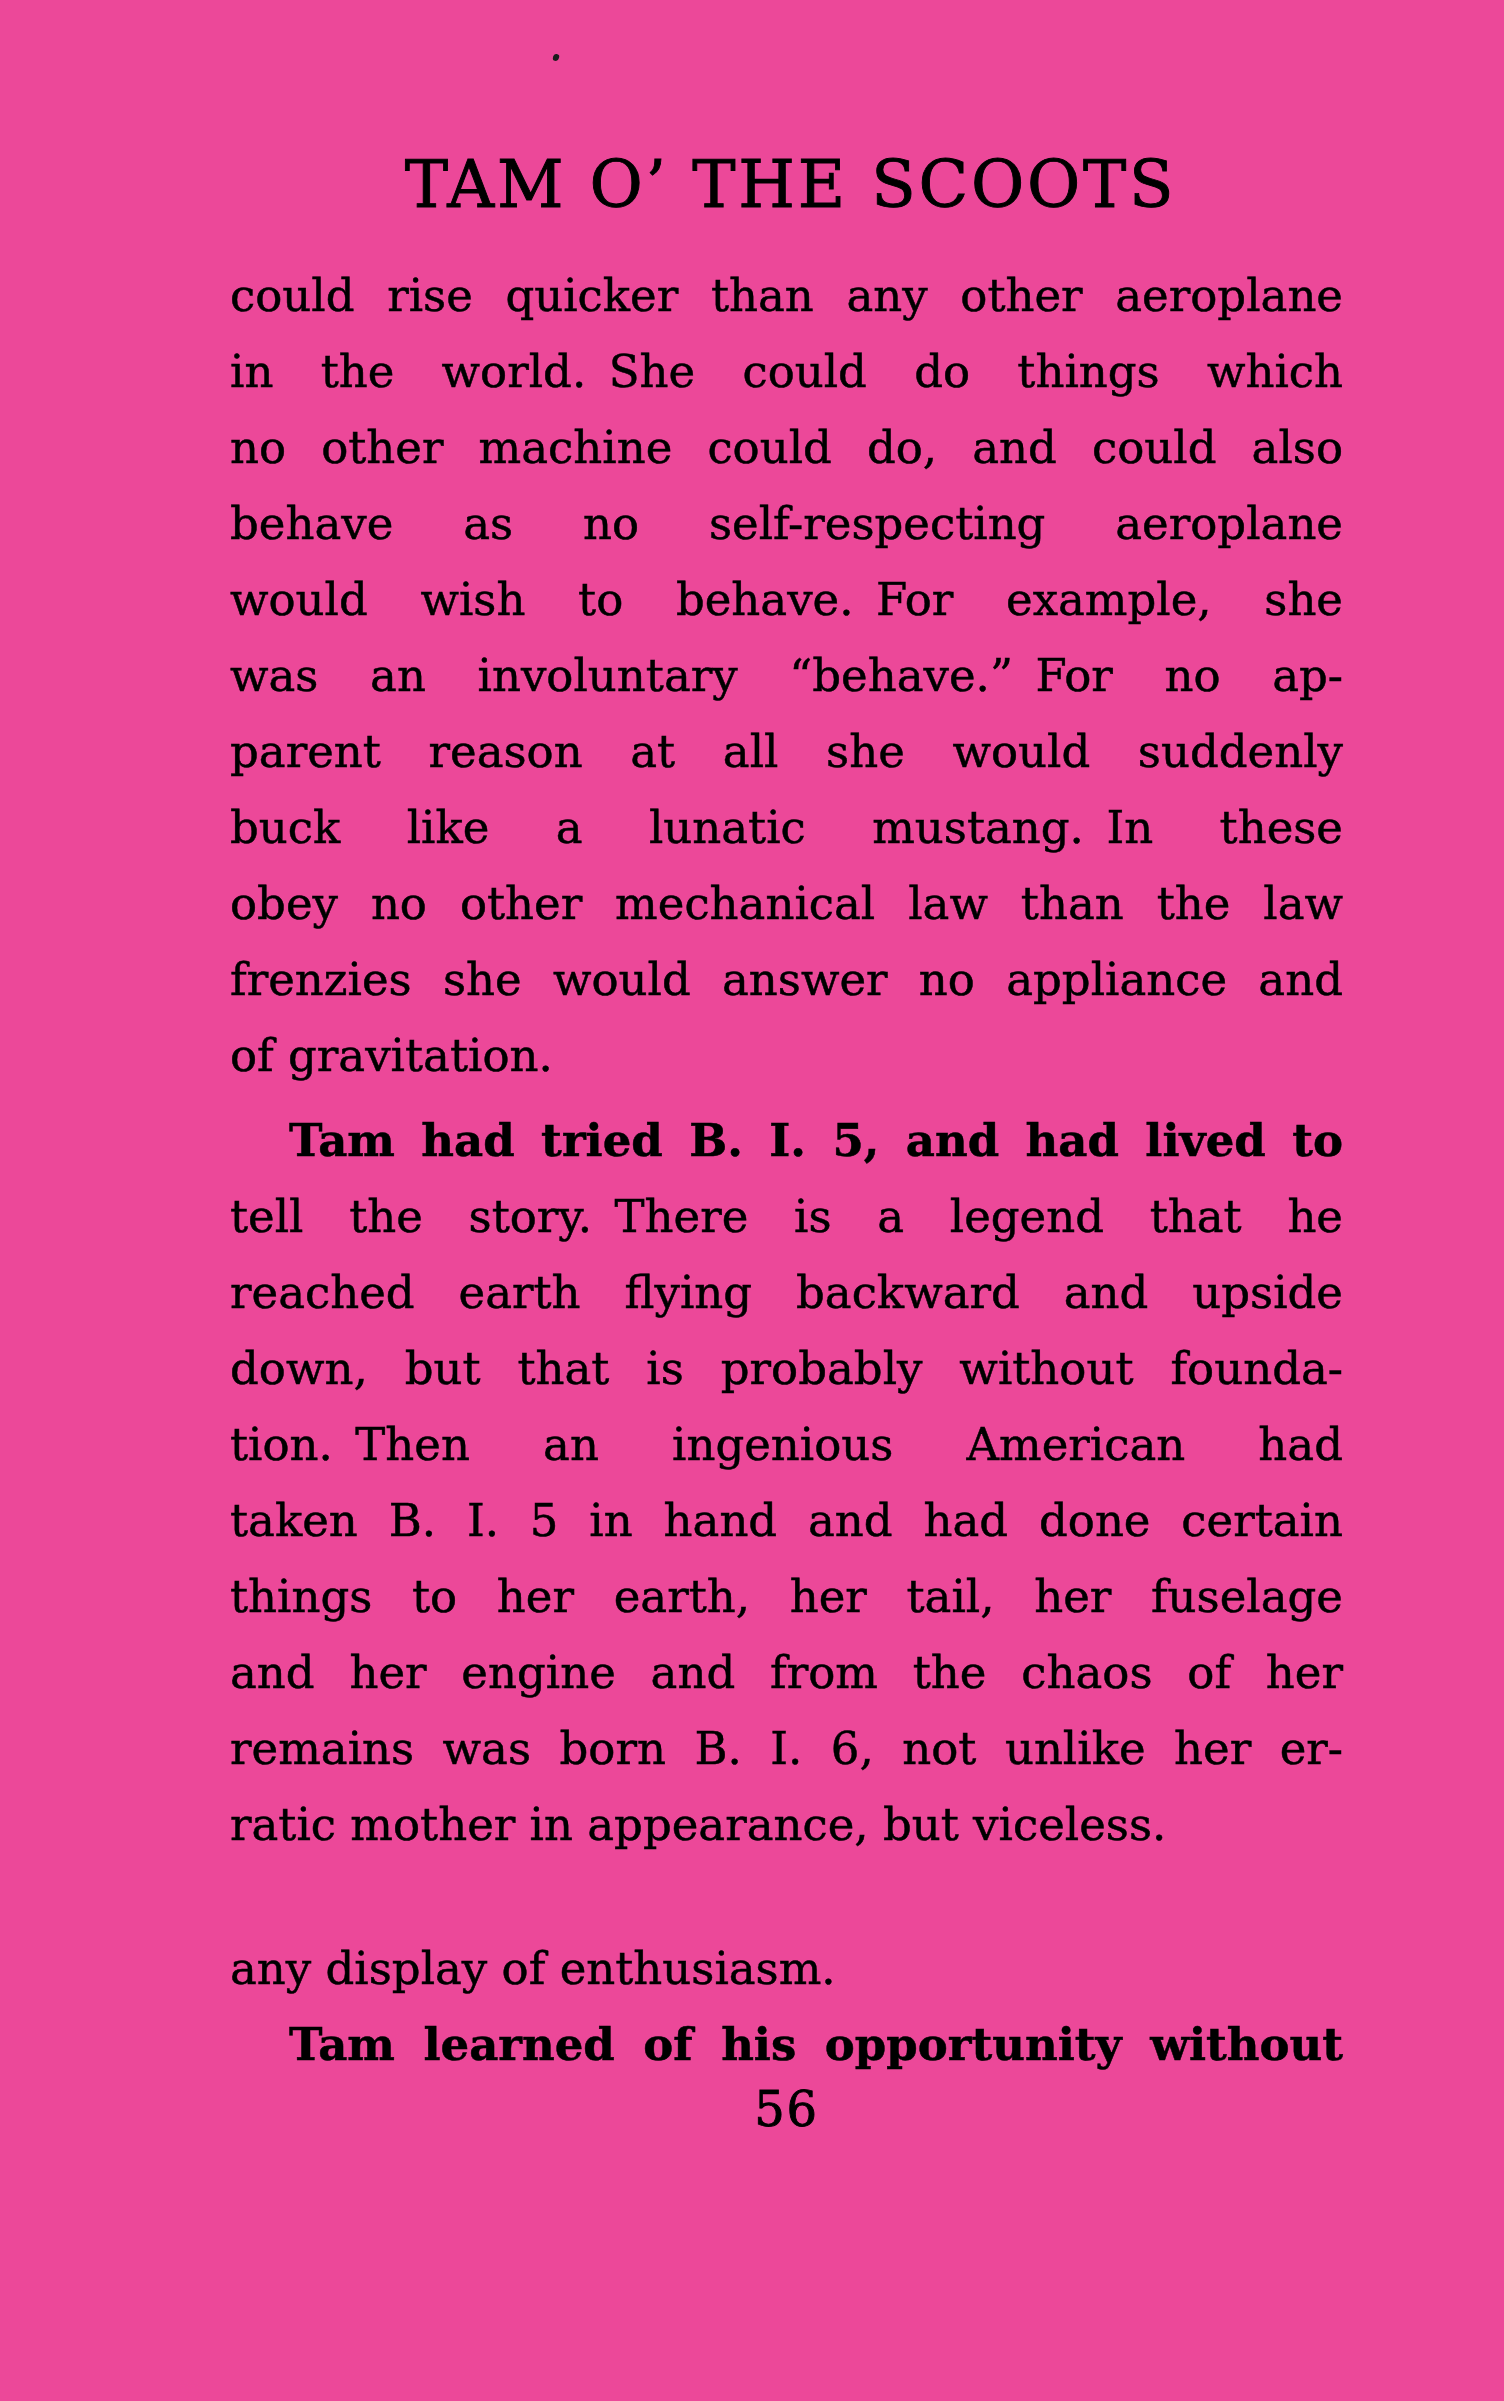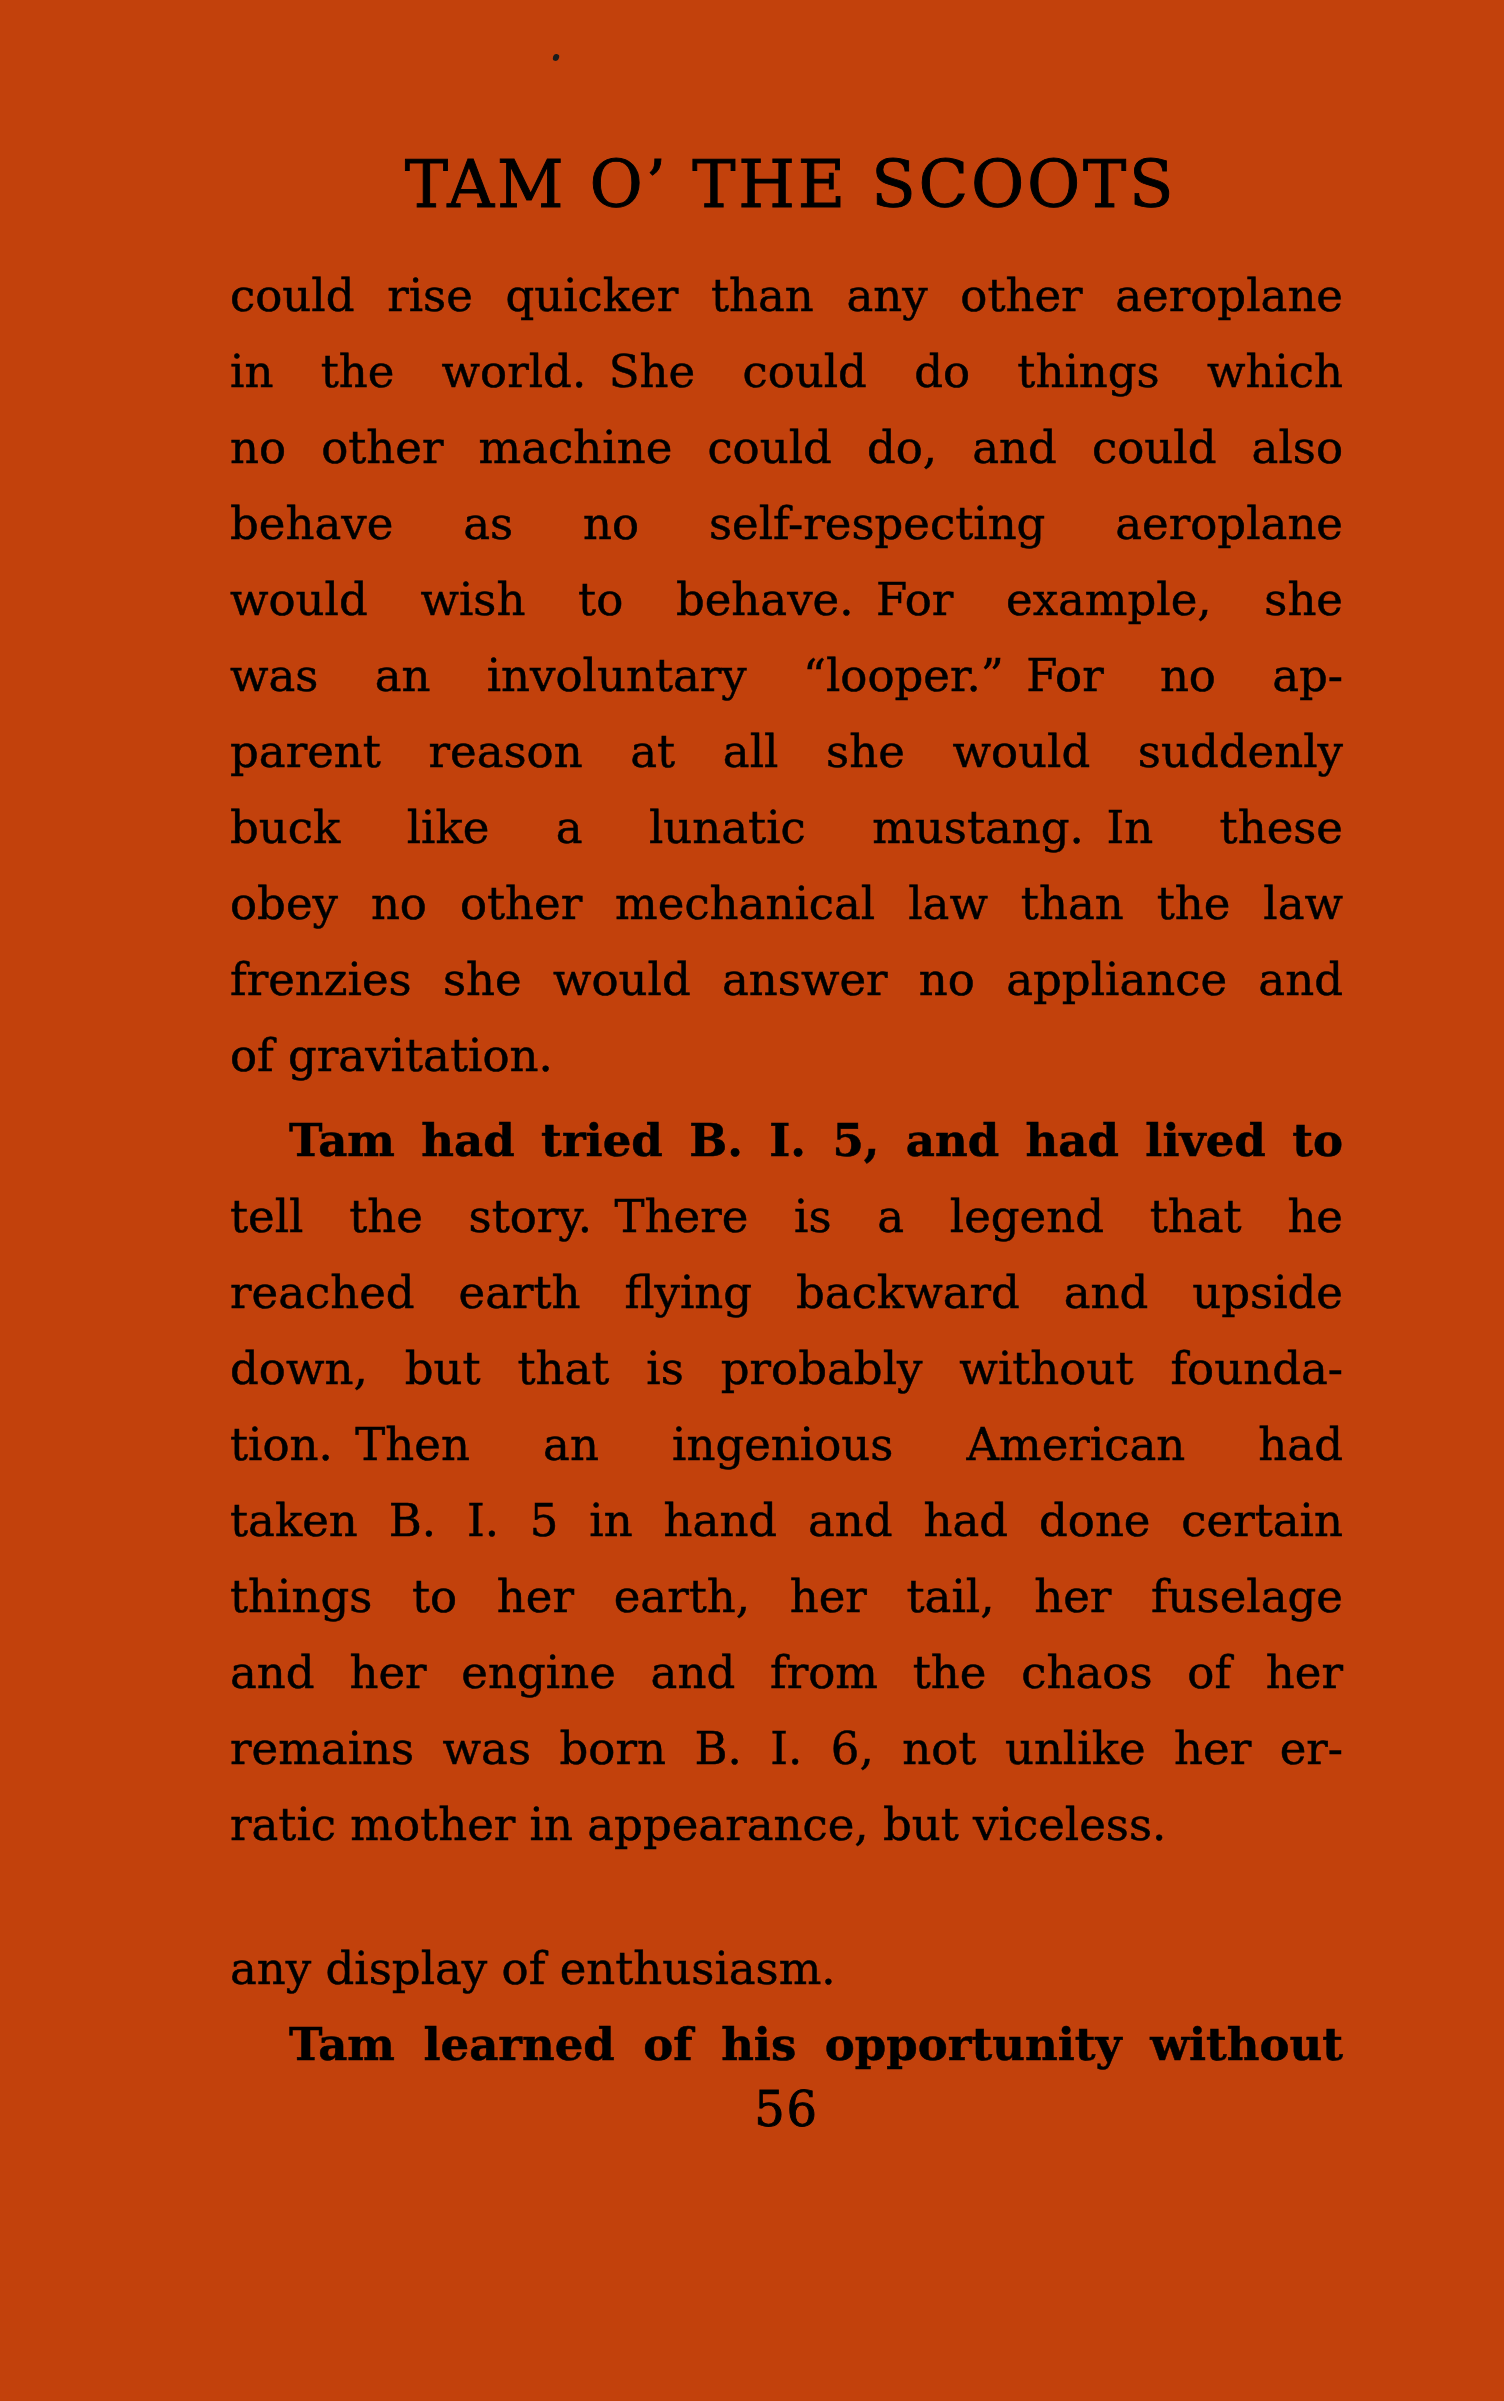--- a/index.html
+++ b/index.html
@@ -4,21 +4,21 @@
 <style>
   html, body {
     margin: 0;
     padding: 0;
     background: #ffffff;
   }
   .page {
     position: relative;
     width: 1505px;
     height: 2401px;
-    background: #c2410c;
+    background: #ec4899;
     color: #000000;
     font-family: "DejaVu Serif", "Liberation Serif", serif;
     overflow: hidden;
   }
   .running-head {
     position: absolute;
     top: 149px;
     left: 225px;
     width: 1131px;
     margin: 0;
@@ -80,21 +80,21 @@
 <div class="page">
   <span class="ink-speck"></span>
   <h1 class="running-head">TAM O’ THE SCOOTS</h1>
   <div class="text-block">
       <div class="para">
         <div class="line">could rise quicker than any other aeroplane</div>
         <div class="line">in the world. She could do things which</div>
         <div class="line">no other machine could do, and could also</div>
         <div class="line">behave as no self-respecting aeroplane</div>
         <div class="line">would wish to behave. For example, she</div>
-        <div class="line">was an involuntary “looper.” For no ap-</div>
+        <div class="line">was an involuntary “behave.” For no ap-</div>
         <div class="line">parent reason at all she would suddenly</div>
         <div class="line">buck like a lunatic mustang. In these</div>
         <div class="line">obey no other mechanical law than the law</div>
         <div class="line">frenzies she would answer no appliance and</div>
         <div class="line left">of gravitation.</div>
       </div>
       <div class="para">
         <div class="line indent">Tam had tried B. I. 5, and had lived to</div>
         <div class="line">tell the story. There is a legend that he</div>
         <div class="line">reached earth flying backward and upside</div>

